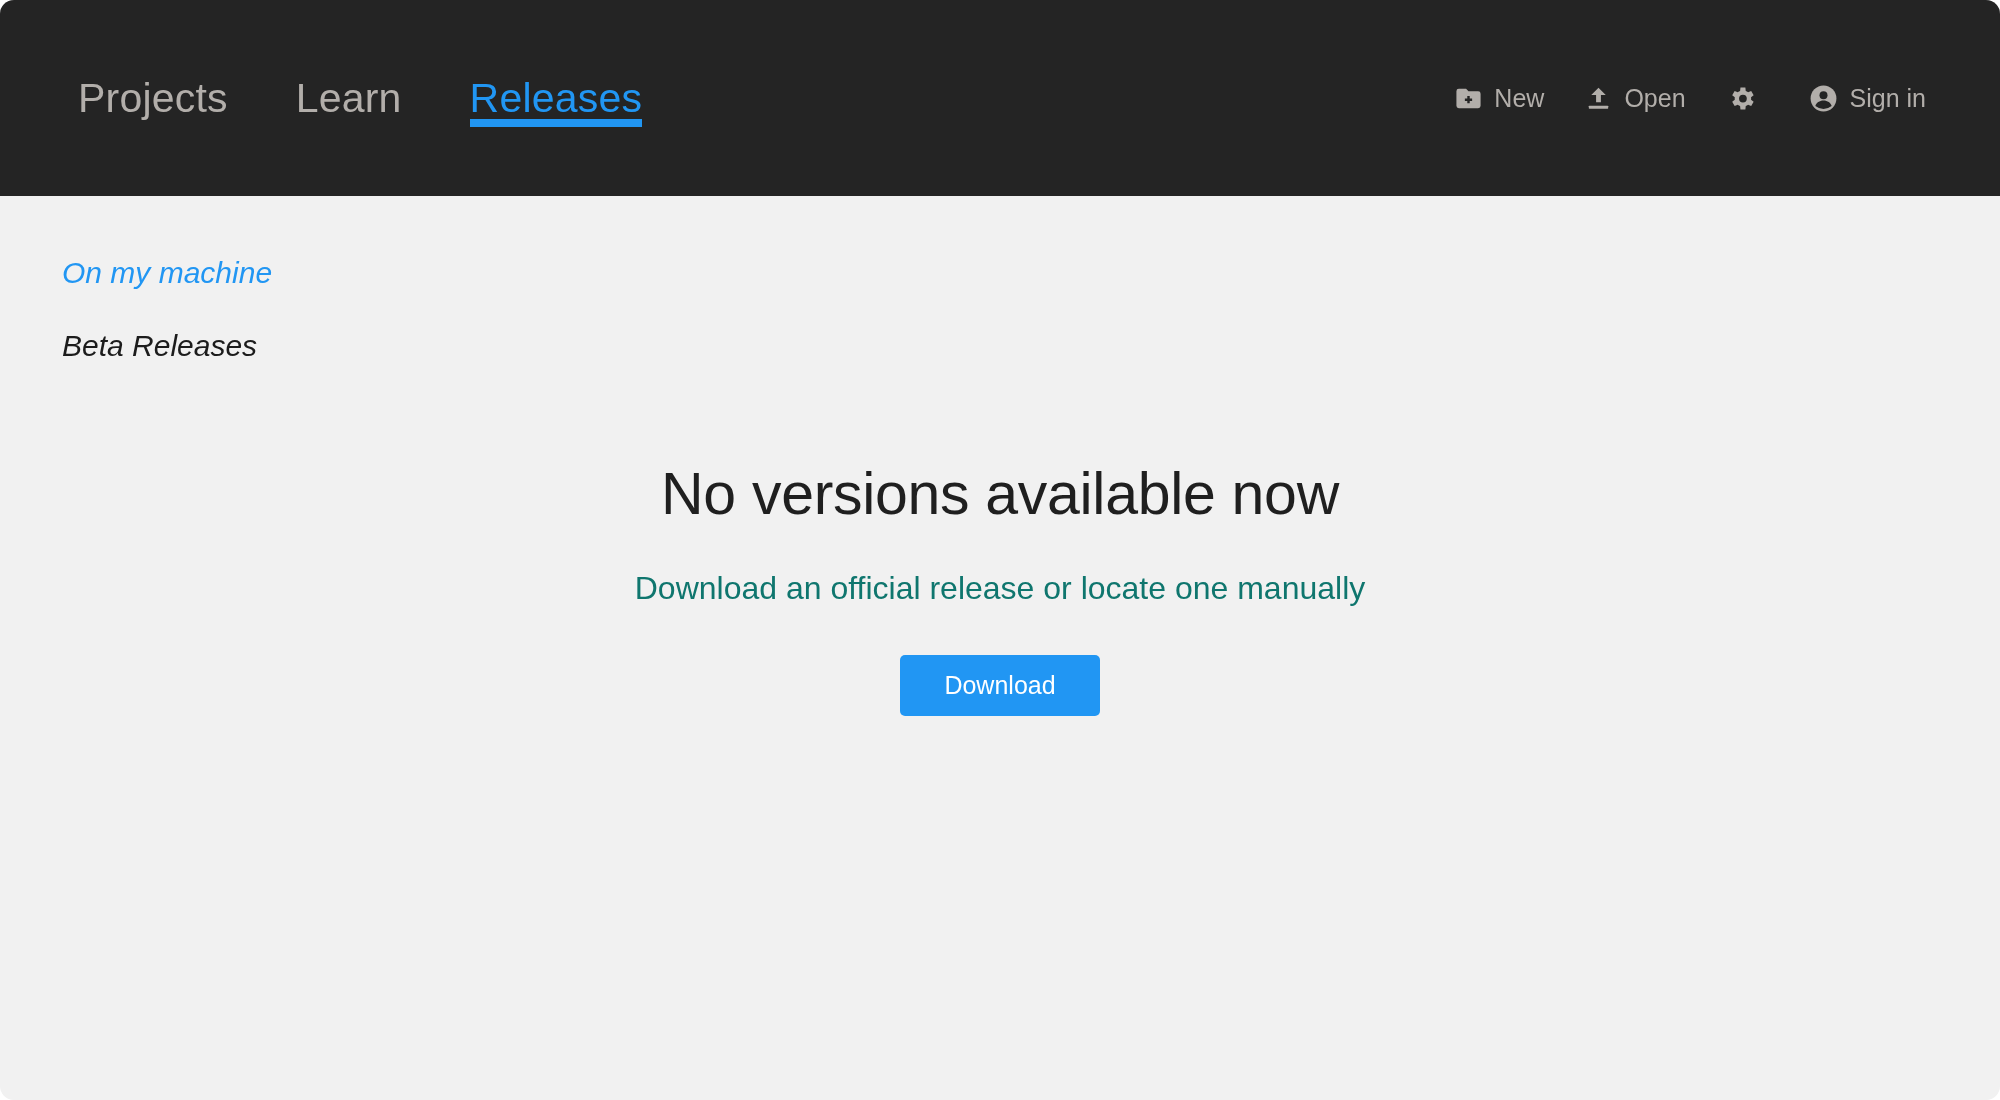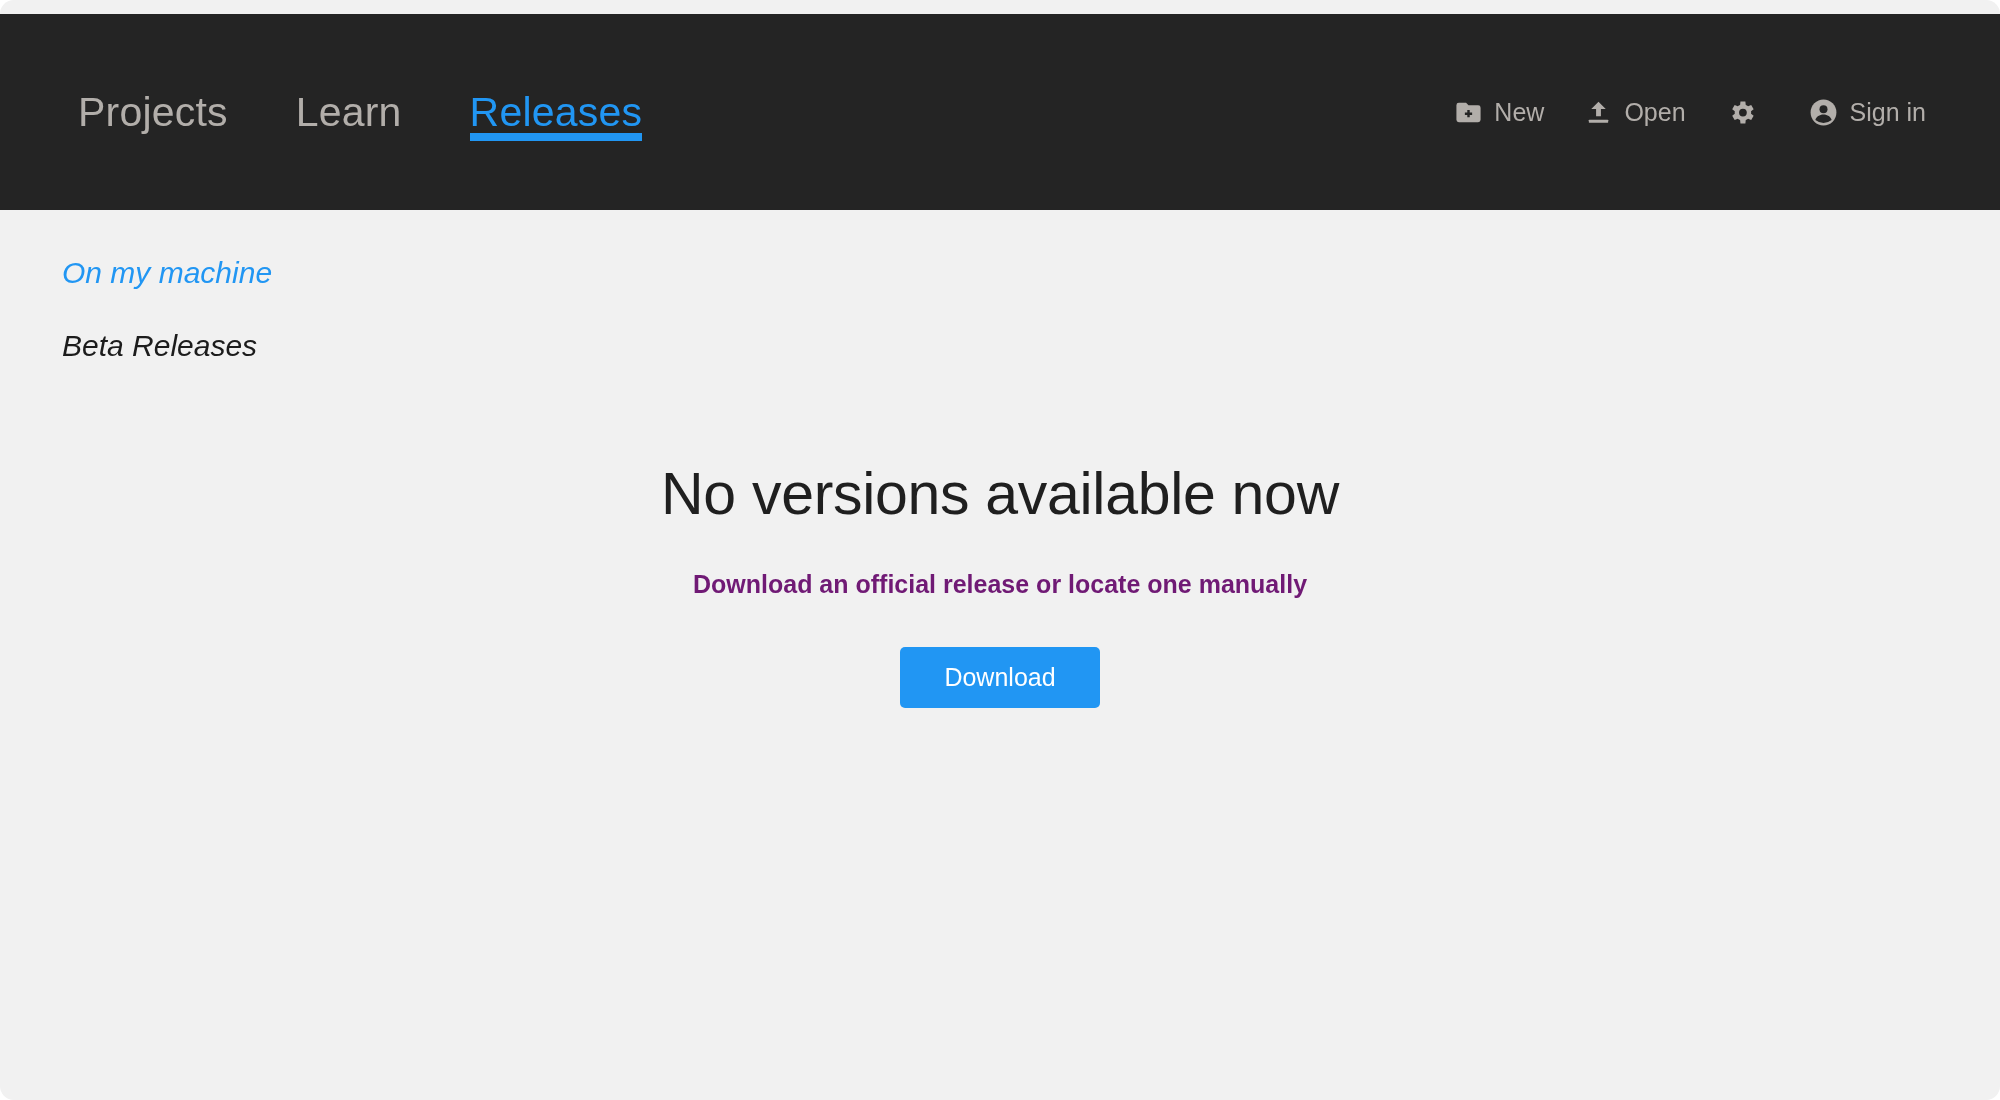--- a/index.html
+++ b/index.html
@@ -18,21 +18,21 @@
     height: 1100px;
     background: #f1f1f1;
     border-radius: 14px;
     overflow: hidden;
   }
 
   
   #top-header {
     position: absolute;
     left: 0;
-    top: 14px;
+    top: 0;
     width: 2000px;
     height: 196px;
     background: #242424;
   }
 
   #nav-tabs {
     position: absolute;
     left: 78px;
     top: 0;
     height: 196px;
@@ -133,25 +133,24 @@
   #empty-title {
     font-size: 59px;
     line-height: 1.12;
     color: #1f1f1f;
     margin: 0;
     font-weight: normal;
     letter-spacing: -0.3px;
   }
 
   #empty-subtitle {
-    font-size: 25px;
+    font-size: 32px;
     line-height: 1.2;
-    color: #701a75;
+    color: #0f766e;
     margin: 42px 0 0 0;
-    font-weight: bold;
   }
 
   #empty-actions {
     margin-top: 48px;
     display: flex;
     justify-content: center;
     gap: 19px;
   }
 
   .action-button {

